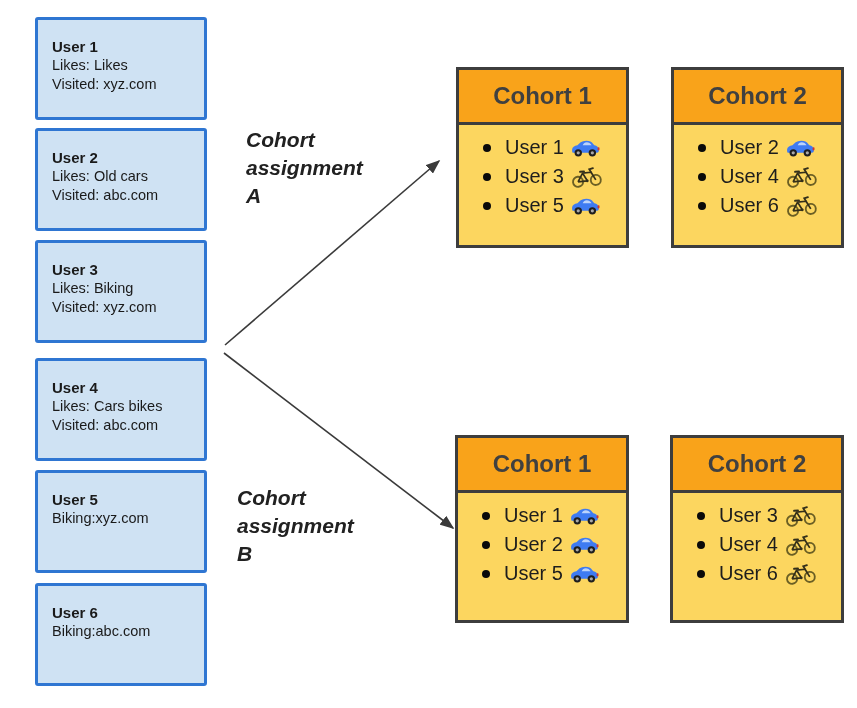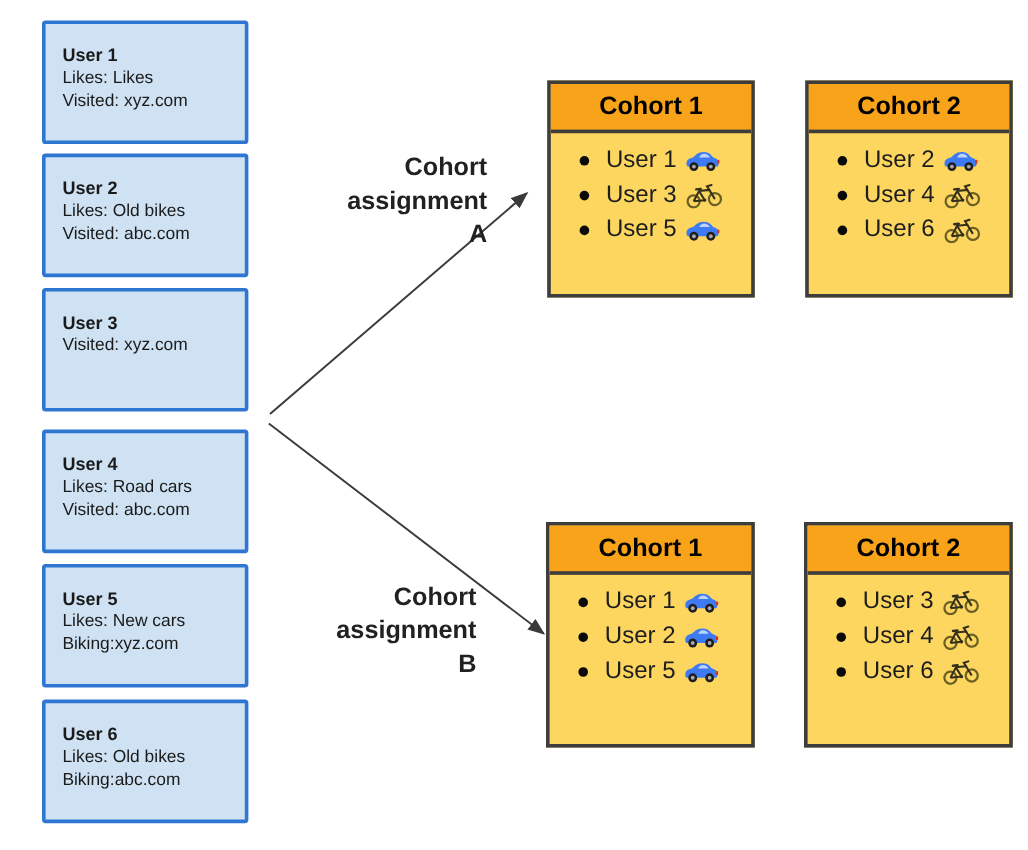--- a/index.html
+++ b/index.html
@@ -33,48 +33,49 @@
     color:var(--text-dark);
     font-size:14.5px;
     line-height:19px;
   }
   .user-card .u-name{font-weight:bold;font-size:15px;}
   .user-card b{font-weight:normal;}
   
   .assign-label{
     position:absolute;
     width:160px;
-    text-align:right;
+    text-align:left;
     font-weight:bold;
     font-size:21px;
     line-height:28px;
     color:#212121;
+    font-style:italic;
   }
   #assign-a{left:234px;top:126px;}
   #assign-b{left:225px;top:484px;}
   
   .arrows{position:absolute;left:0;top:0;width:857px;height:708px;pointer-events:none;}
   
   .cohort-box{
     position:absolute;
     box-sizing:border-box;
     background:var(--cohort-body-fill);
     border:3px solid var(--cohort-border);
   }
   #cohort-a1{left:444px;top:67px;width:173px;height:181px;}
   #cohort-a2{left:659px;top:67px;width:173px;height:181px;}
   #cohort-b1{left:443px;top:435px;width:174px;height:188px;}
   #cohort-b2{left:658px;top:435px;width:174px;height:188px;}
   .cohort-header{
-    height:41px;
+    height:55px;
     box-sizing:border-box;
     background:var(--cohort-header-fill);
     border-bottom:3px solid var(--cohort-border);
     display:flex;align-items:center;justify-content:center;
-    font-weight:bold;font-size:21px;color:#000000;
+    font-weight:bold;font-size:24px;color:#404040;
   }
   .cohort-list{
     list-style:none;
     margin:8px 0 0 0;
     padding:0 0 0 20px;
   }
   .cohort-list li{
     position:relative;
     display:flex;align-items:center;gap:7px;
     height:29px;
@@ -120,40 +121,39 @@
 
 <div class="canvas">
 
   <div class="user-card" style="top:17px">
     <div class="u-name">User 1</div>
     <div><b>Likes:</b><span> Likes</span></div>
     <div>Visited: xyz.com</div>
   </div>
   <div class="user-card" style="top:128px">
     <div class="u-name">User 2</div>
-    <div><b>Likes:</b><span> Old bikes</span></div>
+    <div><b>Likes:</b><span> Old cars</span></div>
     <div>Visited: abc.com</div>
   </div>
   <div class="user-card" style="top:240px">
     <div class="u-name">User 3</div>
+    <div><b>Likes</b><span>: Biking</span></div>
     <div>Visited: xyz.com</div>
   </div>
   <div class="user-card" style="top:358px">
     <div class="u-name">User 4</div>
-    <div><b>Likes:</b><span> Road cars</span></div>
+    <div><b>Likes:</b><span> Cars bikes</span></div>
     <div>Visited: abc.com</div>
   </div>
   <div class="user-card" style="top:470px">
     <div class="u-name">User 5</div>
-    <div><b>Likes:</b><span> New cars</span></div>
     <div>Biking:xyz.com</div>
   </div>
   <div class="user-card" style="top:583px">
     <div class="u-name">User 6</div>
-    <div><b>Likes</b><span>: Old bikes</span></div>
     <div>Biking:abc.com</div>
   </div>
 
   <svg class="arrows" xmlns="http://www.w3.org/2000/svg">
     <defs>
       <marker id="arrowhead" markerWidth="9" markerHeight="7" refX="8" refY="3.5" orient="auto">
         <path d="M0 0 L9 3.5 L0 7 Z" fill="#3a3a3a"></path>
       </marker>
     </defs>
     <line x1="213" y1="345" x2="427" y2="161" stroke="#3a3a3a" stroke-width="1.6" marker-end="url(#arrowhead)"></line>

